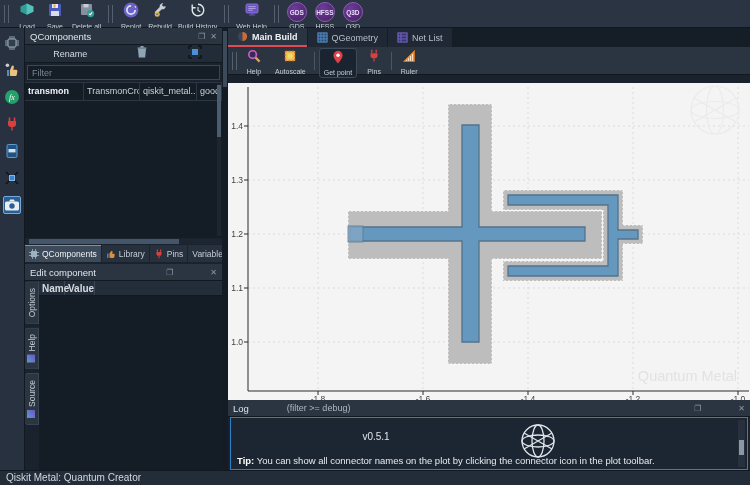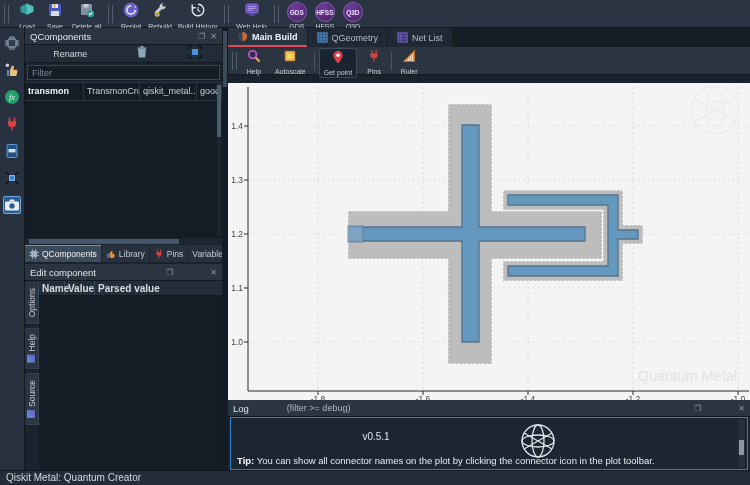--- a/index.html
+++ b/index.html
@@ -295,21 +295,20 @@
     </div>
   </div>
   <div id="edit-title" class="abs dock-title">
     <span class="t">Edit component</span>
     <span class="dock-ico">❐</span>
     <span class="dock-ico">✕</span>
   </div>
   <div id="edit-header" class="abs">
     <span class="eh-cell c1">Name</span>
     <span class="eh-cell c2">Value</span>
-    <span class="eh-cell c3">Parsed value</span>
   </div>
   <div id="edit-body" class="abs"></div>
   <div id="side-tabs" class="abs">
     <div class="v-tab">
         <span>Options</span>
       </div>
     <div class="v-tab">
         <span class="v-ico"></span>
         <span>Help</span>
       </div>

